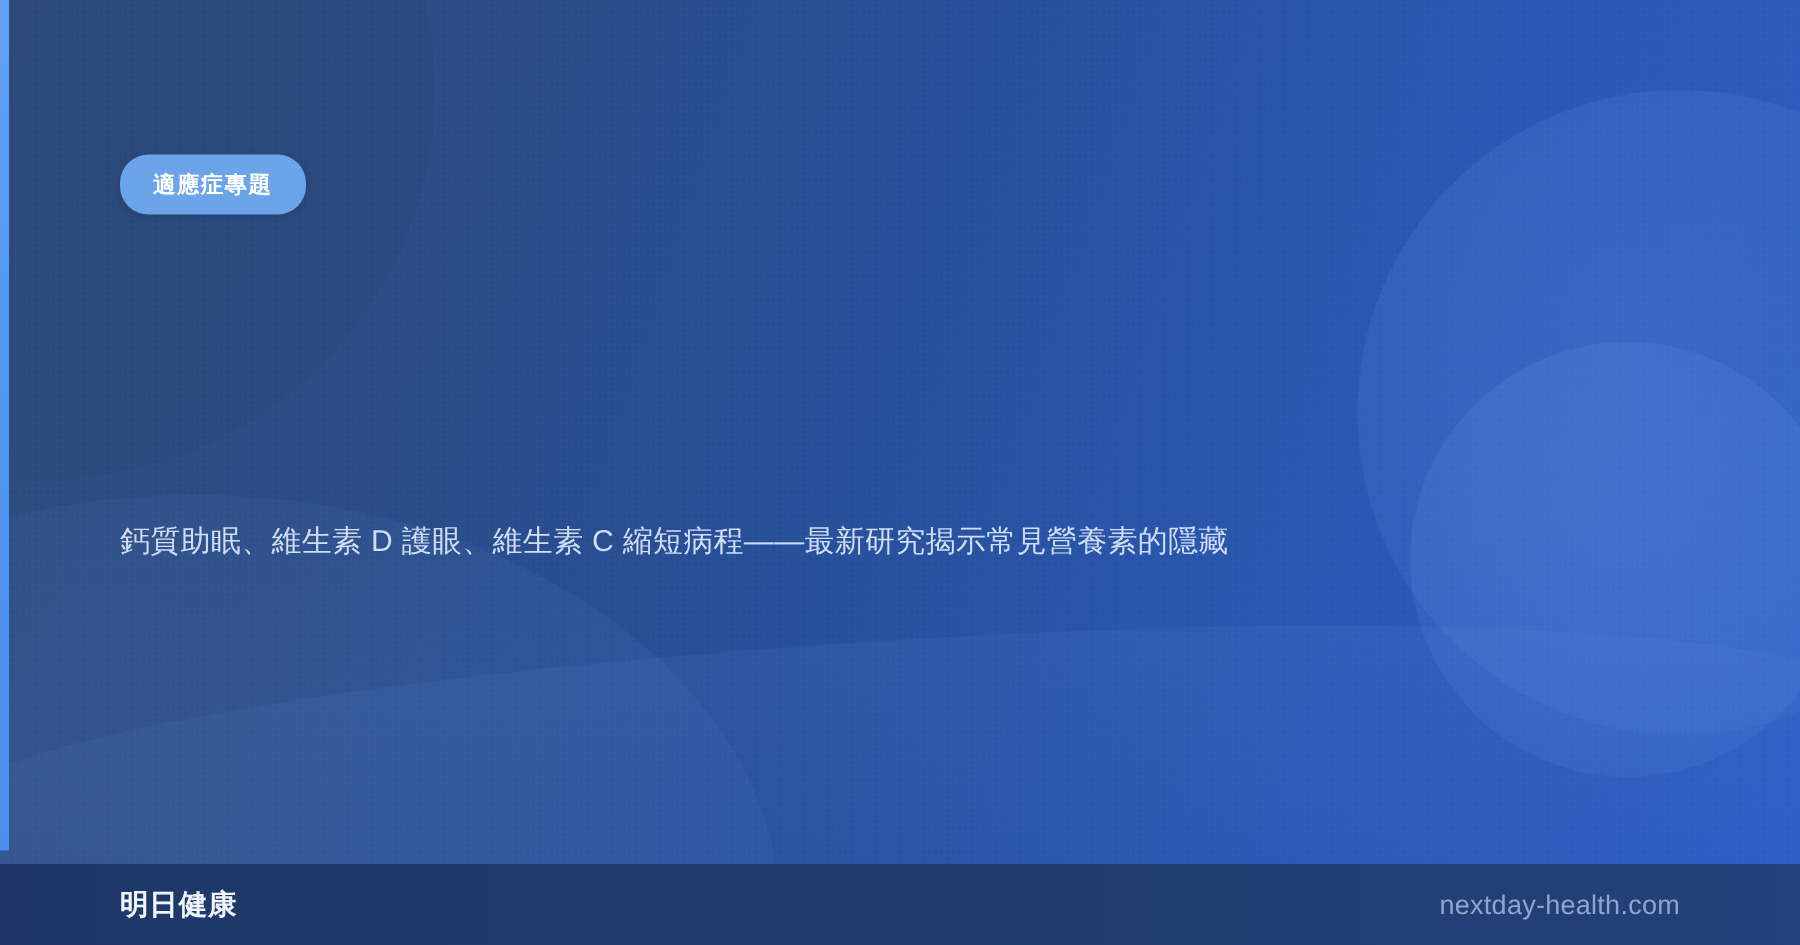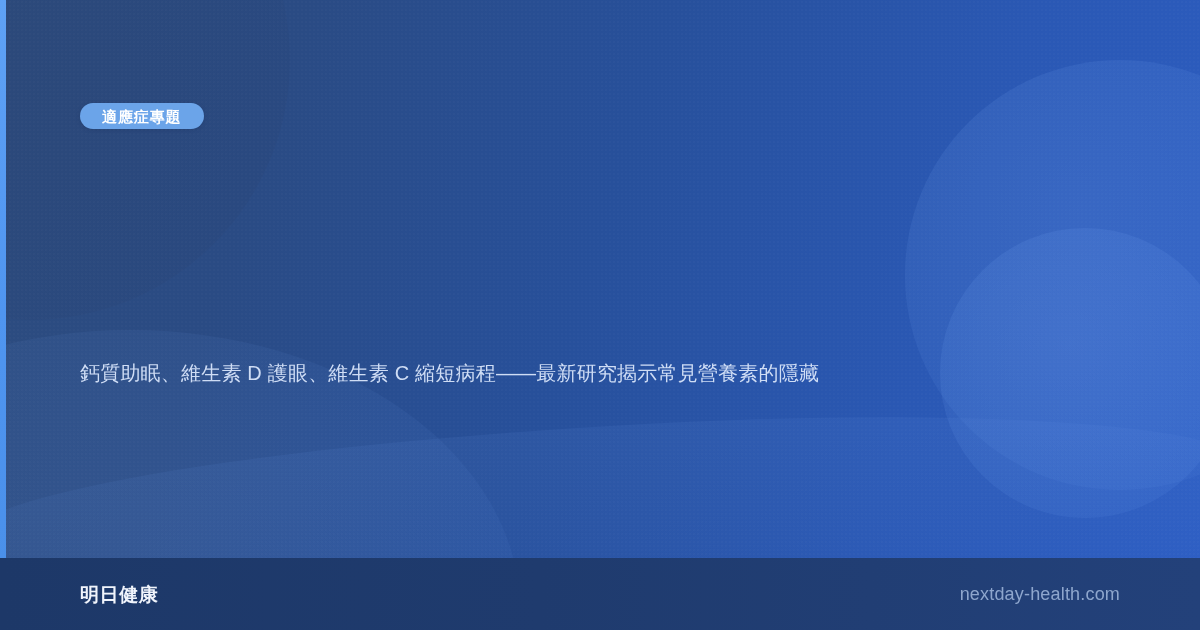--- a/index.html
+++ b/index.html
@@ -92,21 +92,21 @@
   
   #content {
     position:absolute;
     left:80px; top:0;
     width:1040px;
   }
 
   #category-badge {
     position:absolute;
     left:0; top:103px;
-    height:26px;
+    height:40px;
     padding:0 22px;
     display:flex; align-items:center; justify-content:center;
     background:#6ba4e9;
     border-radius:19px;
     box-shadow:0 1px 4px rgba(16,38,78,.18);
   }
   #category-badge .badge-text {
     color:#ffffff;
     font-size:15px;
     font-weight:bold;
@@ -126,35 +126,35 @@
     font-size:46px;
     font-weight:bold;
     line-height:75px;
     letter-spacing:.012em;
     white-space:nowrap;
     text-shadow:0 1px 3px rgba(12,30,66,.25);
   }
 
   #subtitle {
     position:absolute;
-    left:0; top:358px;
+    left:0; top:346px;
     width:930px;
     color:#cfddf5;
     font-size:20px;
     font-weight:normal;
     line-height:30px;
     letter-spacing:.01em;
     white-space:nowrap;
   }
 
   
   #footer {
     position:absolute;
     left:0; bottom:0;
-    width:1200px; height:72px;
+    width:1200px; height:54px;
     background:linear-gradient(90deg,#1d3868 0%, #1f3b6e 45%, #23417a 100%);
     display:flex;
     align-items:center;
     justify-content:space-between;
     padding:4px 80px;
   }
   #footer-brand {
     color:#f0f4fc;
     font-size:19px;
     font-weight:bold;

